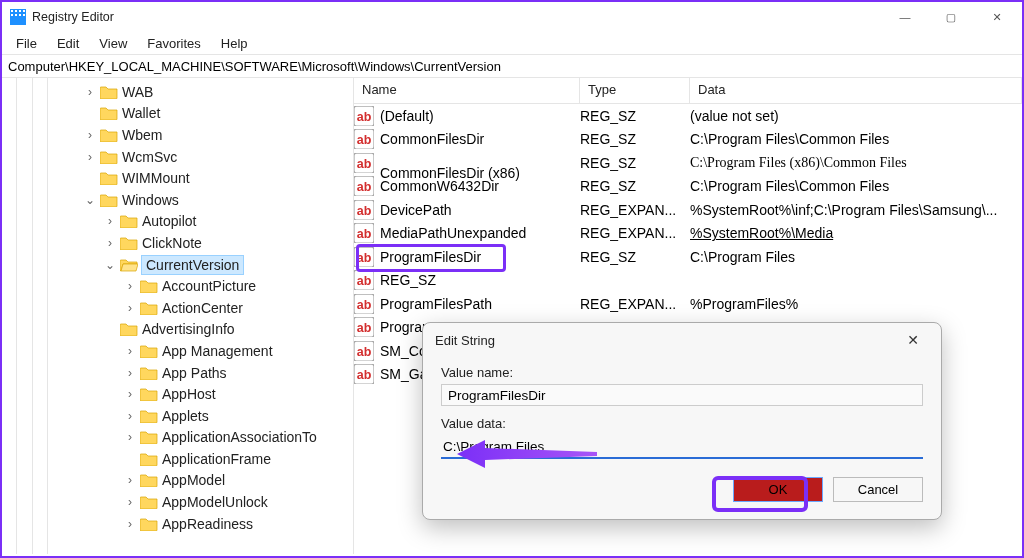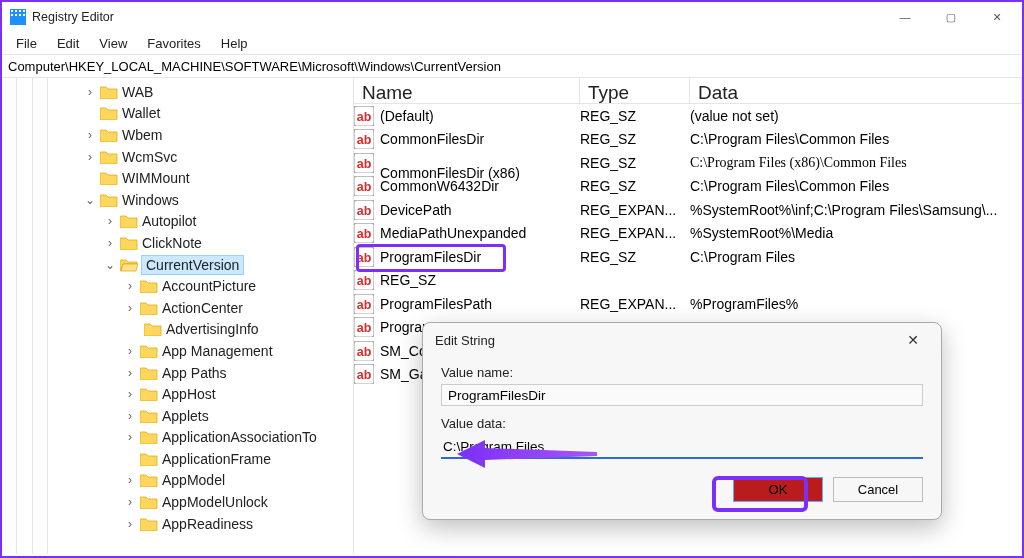--- a/index.html
+++ b/index.html
@@ -15,21 +15,21 @@
 .workspace { display: flex; height: calc(100% - 78px); }
 .tree-pane { width: 352px; border-right: 1px solid #e5e5e5; position: relative; overflow: hidden; }
 .tree-lines { position: absolute; top: 0; bottom: 0; left: 0; width: 60px; }
 .tree-lines .vl { position: absolute; top: 0; bottom: 0; border-left: 1px solid #e5e5e5; }
 .tree { padding: 3px 0 0 0; font-size: 14px; color: #222; }
 .tree .node { display: flex; align-items: center; height: 21.6px; white-space: nowrap; }
 .tree .exp { width: 16px; text-align: center; color: #666; font-size: 12px; }
 .tree .folder { width: 18px; height: 14px; margin: 0 4px 0 2px; }
 .tree .sel { background: #cce8ff; outline: 1px solid #99d1ff; }
 .list-pane { flex: 1; overflow: hidden; position: relative; }
-.list-header { display: flex; height: 26px; border-bottom: 1px solid #e5e5e5; font-size: 19px; color: #222; }
+.list-header { display: flex; height: 26px; border-bottom: 1px solid #e5e5e5; font-size: 13px; color: #222; }
 .list-header .col { padding: 4px 8px; border-right: 1px solid #e5e5e5; }
 .col-name { width: 226px; }
 .col-type { width: 110px; }
 .col-data { flex: 1; }
 .rows { font-size: 14px; }
 .row { display: flex; height: 23.5px; align-items: center; }
 .row .cell { padding: 0 6px; white-space: nowrap; overflow: hidden; text-overflow: clip; }
 .row .ico { width: 20px; display: flex; justify-content: center; }
 .highlight-box { position: absolute; border: 3px solid #7b2ff7; border-radius: 4px; pointer-events: none; }
 .dialog { position: absolute; left: 420px; top: 320px; width: 520px; height: 198px; background: #f7f7f7; border: 1px solid #aaa; box-shadow: 0 8px 24px rgba(0,0,0,.25); border-radius: 8px; }
@@ -163,21 +163,21 @@
             </svg></span>
           <span>AccountPicture</span>
         </div>
         <div class="node" style="padding-left: 120px;">
           <span class="exp">›</span>
           <span class="folder"><svg viewBox="0 0 18 14">
               <path d="M1 2h5l2 2h9v9a1 1 0 0 1-1 1H1a1 1 0 0 1-1-1V3a1 1 0 0 1 1-1z" fill="#ffd75e" stroke="#d9a400" stroke-width="0.7"></path>
             </svg></span>
           <span>ActionCenter</span>
         </div>
-        <div class="node" style="padding-left: 100px; margin-left: 24px;">
+        <div class="node" style="padding-left: 100px;">
           <span class="exp"></span>
           <span class="folder"><svg viewBox="0 0 18 14">
               <path d="M1 2h5l2 2h9v9a1 1 0 0 1-1 1H1a1 1 0 0 1-1-1V3a1 1 0 0 1 1-1z" fill="#ffd75e" stroke="#d9a400" stroke-width="0.7"></path>
             </svg></span>
           <span>AdvertisingInfo</span>
         </div>
         <div class="node" style="padding-left: 120px;">
           <span class="exp">›</span>
           <span class="folder"><svg viewBox="0 0 18 14">
               <path d="M1 2h5l2 2h9v9a1 1 0 0 1-1 1H1a1 1 0 0 1-1-1V3a1 1 0 0 1 1-1z" fill="#ffd75e" stroke="#d9a400" stroke-width="0.7"></path>
@@ -307,21 +307,21 @@
         </div>
         <div class="row">
           <span class="ico">
             <svg viewBox="0 0 16 16">
               <rect x="0" y="0" width="16" height="16" rx="2" fill="#fff" stroke="#aaa"></rect>
               <text x="8" y="12" text-anchor="middle" font-size="10" fill="#d32f2f" font-weight="bold">ab</text>
             </svg>
           </span>
           <span class="cell" style="width: 200px;">MediaPathUnexpanded</span>
           <span class="cell" style="width: 110px;">REG_EXPAN...</span>
-          <span class="cell" style="flex: 1 1 0%;">%SystemRoot%\Media</span>
+          <span class="cell" style="flex: 1 1 0%; text-decoration: underline;">%SystemRoot%\Media</span>
         </div>
         <div class="row">
           <span class="ico">
             <svg viewBox="0 0 16 16">
               <rect x="0" y="0" width="16" height="16" rx="2" fill="#fff" stroke="#aaa"></rect>
               <text x="8" y="12" text-anchor="middle" font-size="10" fill="#d32f2f" font-weight="bold">ab</text>
             </svg>
           </span>
           <span class="cell" style="width: 200px;">ProgramFilesDir</span>
           <span class="cell" style="width: 110px;">REG_SZ</span>

